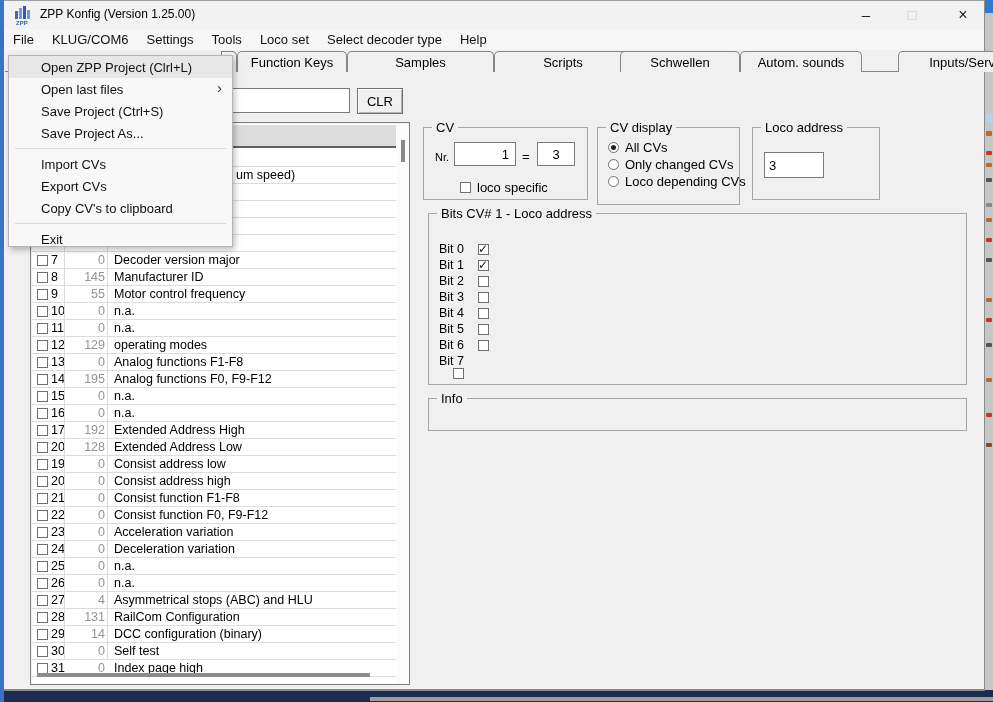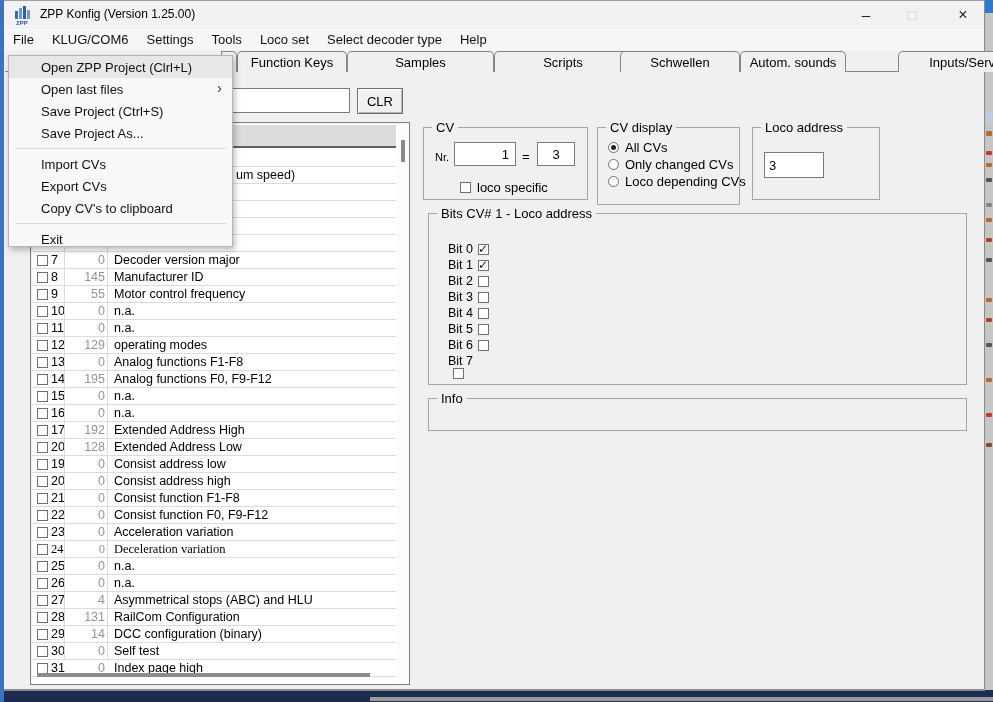--- a/index.html
+++ b/index.html
@@ -84,21 +84,21 @@
   .radio-row { position:absolute; left:10px; display:flex; align-items:center; gap:6px; font-size:13px; white-space:nowrap; }
   .radio { width:11px; height:11px; border:1px solid #707070; border-radius:50%; background:#fff; position:relative; flex:none; }
   .radio.sel::after { content:""; position:absolute; left:2px; top:2px; width:5px; height:5px; border-radius:50%; background:#222; }
 
   #loco-box { left:752px; top:127px; width:128px; height:73px; }
   #loco-input { left:11px; top:24px; width:60px; height:26px; border:1px solid #7a7a7a; background:#fff;
     font-size:13px; padding-left:4px; font-family:inherit; }
 
   #bits-box { left:428px; top:213px; width:539px; height:172px; }
   .bit-row { position:absolute; left:10px; display:flex; align-items:center; font-size:12.5px; }
-  .bit-row .blabel { width:34px; text-align:right; margin-right:5px; white-space:nowrap; }
+  .bit-row .blabel { width:34px; text-align:left; margin-right:5px; white-space:nowrap; }
 
   #info-box { left:428px; top:398px; width:539px; height:33px; }
 
   
   #file-menu { left:8px; top:55px; width:225px; height:192px; background:#f8f8f8;
     border:1px solid #b5b5b5; box-shadow:2px 3px 6px rgba(0,0,0,.25); z-index:50; }
   .pitem { position:relative; height:22px; display:flex; align-items:center; padding-left:32px; padding-right:8px;
     font-size:13px; color:#111; white-space:nowrap; }
   .pitem.hl { background:#e7e7e7; }
   .subarrow { position:absolute; right:10px; top:1px; font-size:15px; color:#333; }
@@ -153,21 +153,21 @@
     <span class="mitem">Help</span>
   </div>
 
 <div class="abs" id="tabline"></div>
 <div class="abs tab" id="tab-partial">s</div>
 <div class="abs" id="tabs-holder">
     <div class="abs tab" style="left: 237px; width: 110px;">Function Keys</div>
     <div class="abs tab" style="left: 347px; width: 147px;">Samples</div>
     <div class="abs tab" style="left: 494px; width: 138px;">Scripts</div>
     <div class="abs tab" style="left: 620px; width: 120px;">Schwellen</div>
-    <div class="abs tab" style="left: 740px; width: 106px;">Autom. sounds</div>
+    <div class="abs tab" style="left: 740px; width: 122px;">Autom. sounds</div>
     <div class="abs tab" style="left: 898px; width: 142px;">Inputs/Servos</div>
   </div>
 
 <input class="abs" id="search-input" value="" style="">
 <div class="abs" id="clr-button">CLR</div>
 
 <div class="abs" id="cv-panel">
   <div class="abs" id="sel-band"></div>
   <div class="abs" id="rows">
       <div class="trow" style="top: 0px; position: absolute;"></div>
@@ -273,21 +273,21 @@
         <span class="num">22</span>
         <span class="val">0</span>
         <span class="desc">Consist function F0, F9-F12</span>
       </div>
       <div class="trow" style="top: 374px; position: absolute;">
         <span class="cb"></span>
         <span class="num">23</span>
         <span class="val">0</span>
         <span class="desc">Acceleration variation</span>
       </div>
-      <div class="trow" style="top: 391px; position: absolute; font-family: Liberation Serif, serif;">
+      <div class="trow" style="top: 391px; position: absolute;">
         <span class="cb"></span>
         <span class="num">24</span>
         <span class="val">0</span>
         <span class="desc">Deceleration variation</span>
       </div>
       <div class="trow" style="top: 408px; position: absolute;">
         <span class="cb"></span>
         <span class="num">25</span>
         <span class="val">0</span>
         <span class="desc">n.a.</span>

